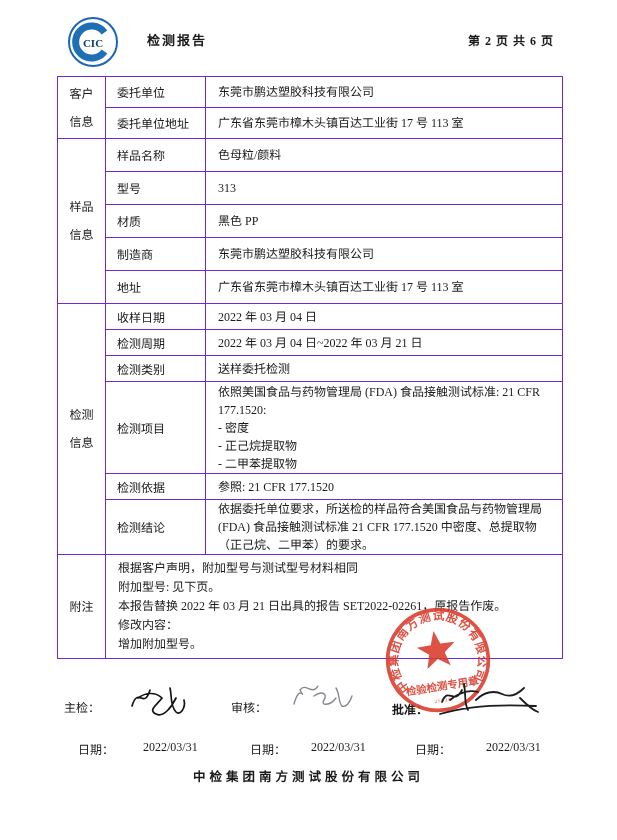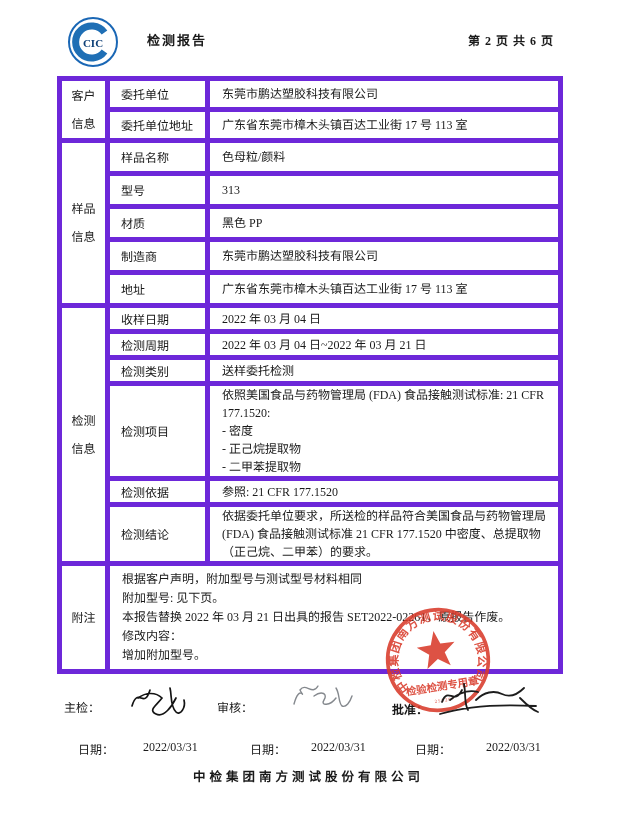--- a/index.html
+++ b/index.html
@@ -8,21 +8,21 @@
     position:relative; width:617px; height:840px; margin:0 auto;
     background:#ffffff; color:#1a1a1a; overflow:hidden;
   }
   
   .logo { position:absolute; left:60px; top:14px; width:66px; height:56px; }
   .hdr-title { position:absolute; left:147px; top:30px; font-size:13px; font-weight:bold; letter-spacing:2px; }
   .hdr-no { position:absolute; left:236px; top:31px; font-size:12px; font-weight:bold; }
   .hdr-page { position:absolute; left:468px; top:31px; font-size:12px; font-weight:bold; letter-spacing:1px; }
   
   table.report { position:absolute; left:57px; top:76px; width:506px; border-collapse:collapse; table-layout:fixed; }
-  table.report td { border:5px solid #6d28d9; font-size:12px; vertical-align:middle; }
+  table.report td { border:1px solid #6d28d9; font-size:12px; vertical-align:middle; }
   td.sec { width:48px; text-align:center; white-space:pre-line; line-height:28px; }
   td.lbl { width:100px; padding-left:11px; }
   td.val { padding-left:12px; padding-right:8px; line-height:18px; }
   .preline { white-space:pre-line; }
   tr.h30 { height:31px; } tr.h33 { height:33px; } tr.h26 { height:26px; }
   tr.h90 { height:90px; } tr.h54 { height:54px; } tr.h92 { height:92px; }
   td.notes-val { line-height:19px; padding:4px 8px 4px 12px; }
   
   .siglabel { position:absolute; font-size:12px; }
   .sig-svg { position:absolute; }
@@ -132,21 +132,21 @@
 修改内容：
 增加附加型号。</td>
     </tr>
   </tbody>
     </table>
 
   <div class="siglabel" style="left:64px; top:698px;">主检：</div>
   <svg class="sig-svg" style="left:118px; top:676px;" width="92" height="48" viewBox="0 0 92 48">
     <path d="M14,30 C20,10 26,34 32,14 M20,22 C28,16 38,16 44,22 C38,30 30,34 38,38 C46,42 54,30 58,22 M52,12 C54,20 52,30 58,36 C62,40 68,32 66,24" fill="none" stroke="#141414" stroke-width="1.7" stroke-linecap="round"></path>
   </svg>
-  <div class="siglabel" style="left:217px; top:698px;">审核：</div>
+  <div class="siglabel" style="left:231px; top:698px;">审核：</div>
   <svg class="sig-svg" style="left:278px; top:672px;" width="92" height="48" viewBox="0 0 92 48">
     <path d="M16,32 C22,10 28,30 22,18 C28,10 34,24 40,14 M36,24 C44,18 50,22 46,28 C42,34 52,34 58,26 M58,16 C62,22 60,30 64,34 C68,36 72,30 74,24" fill="none" stroke="#85898e" stroke-width="1.4" stroke-linecap="round"></path>
   </svg>
   <div class="siglabel" style="left:392px; top:700px;font-weight:bold;">批准：</div>
 
   <div class="datelabel" style="left:78px; top:740px;">日期：</div>
   <div class="dateval" style="left:143px; top:740px;">2022/03/31</div>
   <div class="datelabel" style="left:250px; top:740px;">日期：</div>
   <div class="dateval" style="left:311px; top:740px;">2022/03/31</div>
   <div class="datelabel" style="left:415px; top:740px;">日期：</div>

